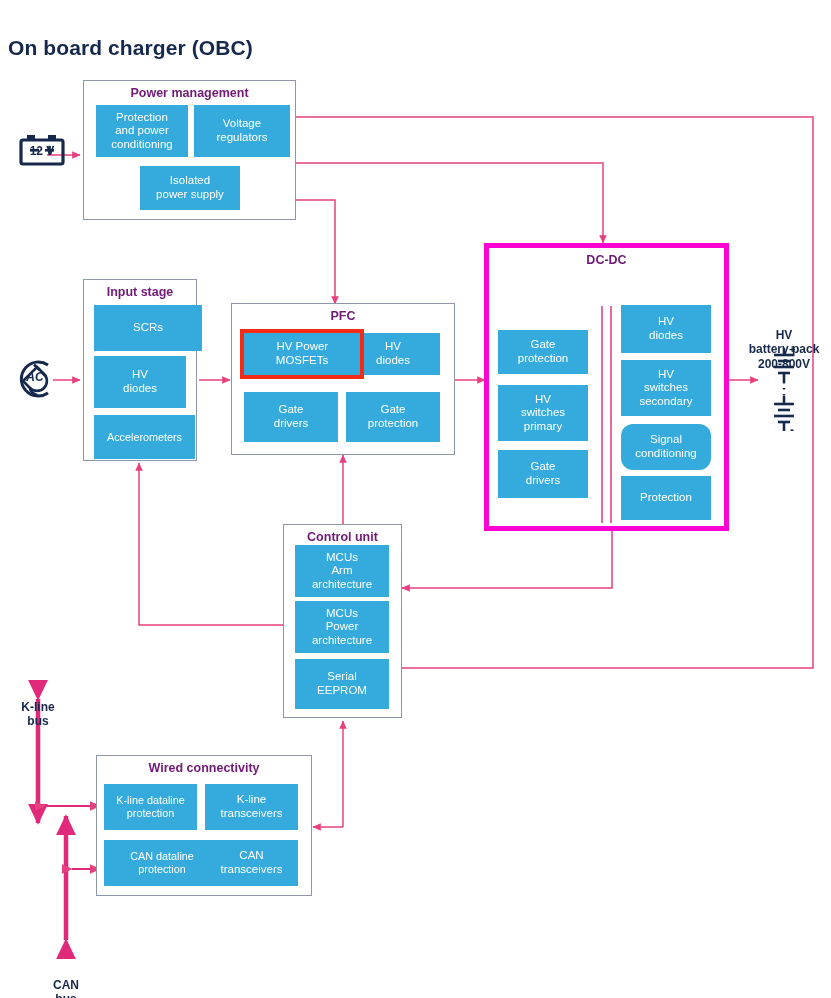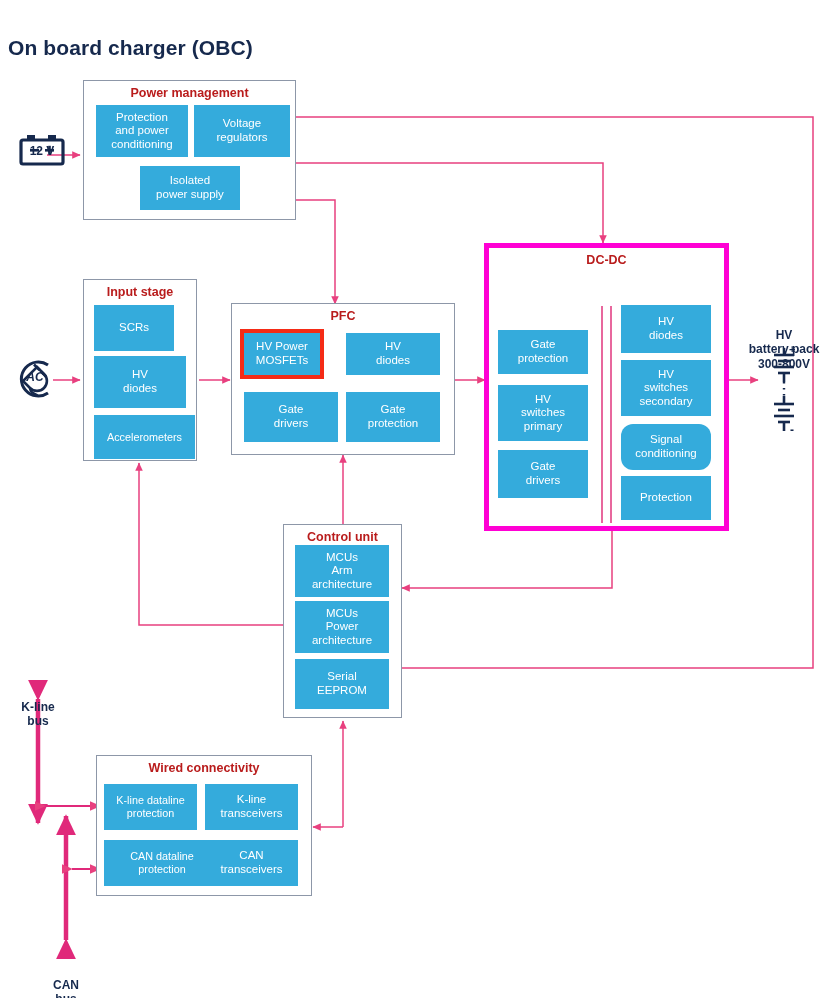--- a/index.html
+++ b/index.html
@@ -22,21 +22,21 @@
   
   .group{
     position:absolute;background:#ffffff;
     border:1.6px solid #8d97a8;
     box-sizing:border-box;
     z-index:3;
   }
   .group.dcdc{border:5px solid #ff00d4;}
   .group-title{
     position:absolute;left:0;right:0;top:5px;
-    text-align:center;font-size:12.5px;font-weight:bold;color:#b91c1c;
+    text-align:center;font-size:12.5px;font-weight:bold;color:#701a75;
   }
   .sub-title{
     position:absolute;font-size:12.5px;font-weight:bold;color:#16294d;
     text-align:center;
   }
 
   
   .blk{
     position:absolute;background:#34abdc;color:#ffffff;
     display:flex;align-items:center;justify-content:center;text-align:center;
@@ -144,35 +144,35 @@
     <path d="M34,10 A17,17 0 1 0 34,38" fill="none" stroke="#16294d" stroke-width="3"></path>
     <path d="M23,12 L30,19 A9.5,9.5 0 0 1 16,33 L9,26 z" fill="none" stroke="#16294d" stroke-width="2.6"></path>
     <line x1="20" y1="9.5" x2="25.5" y2="15" stroke="#16294d" stroke-width="2.6"></line>
     <line x1="26.5" y1="16" x2="32" y2="21.5" stroke="#16294d" stroke-width="2.6"></line>
     <path d="M16,33 C16,39 22,38 24,41" fill="none" stroke="#16294d" stroke-width="2.4"></path>
   </svg>
 
   <div class="group" style="left:83px;top:279px;width:114px;height:182px;">
     <div class="group-title">Input stage</div>
   </div>
-  <div class="blk" style="left:94px;top:305px;width:80px;height:46px;">
+  <div class="blk" style="left:94px;top:305px;width:108px;height:46px;">
     <span>SCRs</span>
   </div>
   <div class="blk" style="left:94px;top:356px;width:92px;height:52px;">
     <span><span>HV</span><br>
     <span>diodes</span></span>
   </div>
   <div class="blk" style="left:94px;top:415px;width:101px;height:44px;font-size:10.8px;">
     <span>Accelerometers</span>
   </div>
 
   <div class="group" style="left:231px;top:303px;width:224px;height:152px;">
     <div class="group-title">PFC</div>
   </div>
-  <div class="blk hl" style="left:244px;top:333px;width:76px;height:42px;">
+  <div class="blk hl" style="left:244px;top:333px;width:116px;height:42px;text-align:right;">
     <span><span>HV Power</span><br>
     <span>MOSFETs</span></span>
   </div>
   <div class="blk" style="left:346px;top:333px;width:94px;height:42px;">
     <span><span>HV</span><br>
     <span>diodes</span></span>
   </div>
   <div class="blk" style="left:244px;top:392px;width:94px;height:50px;">
     <span><span>Gate</span><br>
     <span>drivers</span></span>
@@ -217,21 +217,21 @@
     <span><span>Signal</span><br>
     <span>conditioning</span></span>
   </div>
   <div class="blk" style="left:621px;top:476px;width:90px;height:44px;">
     <span>Protection</span>
   </div>
 
   <div class="legend" style="left:738px;top:296px;width:92px;">
     <span>HV</span><br>
     <span>battery pack</span><br>
-    <span>300-800V</span>
+    <span>200-800V</span>
   </div>
   <svg class="icon" style="left:757px;top:346px;" width="54" height="92" viewBox="0 0 54 92">
     <g stroke="#16294d" stroke-width="2.6" stroke-linecap="butt">
       <line x1="17" y1="9" x2="37" y2="9"></line>
       <line x1="21" y1="15" x2="33" y2="15"></line>
       <line x1="17" y1="21" x2="37" y2="21"></line>
       <line x1="21" y1="27" x2="33" y2="27"></line>
       <line x1="27" y1="2" x2="27" y2="9"></line>
       <line x1="27" y1="27" x2="27" y2="36"></line>
       <line x1="17" y1="58" x2="37" y2="58"></line>

